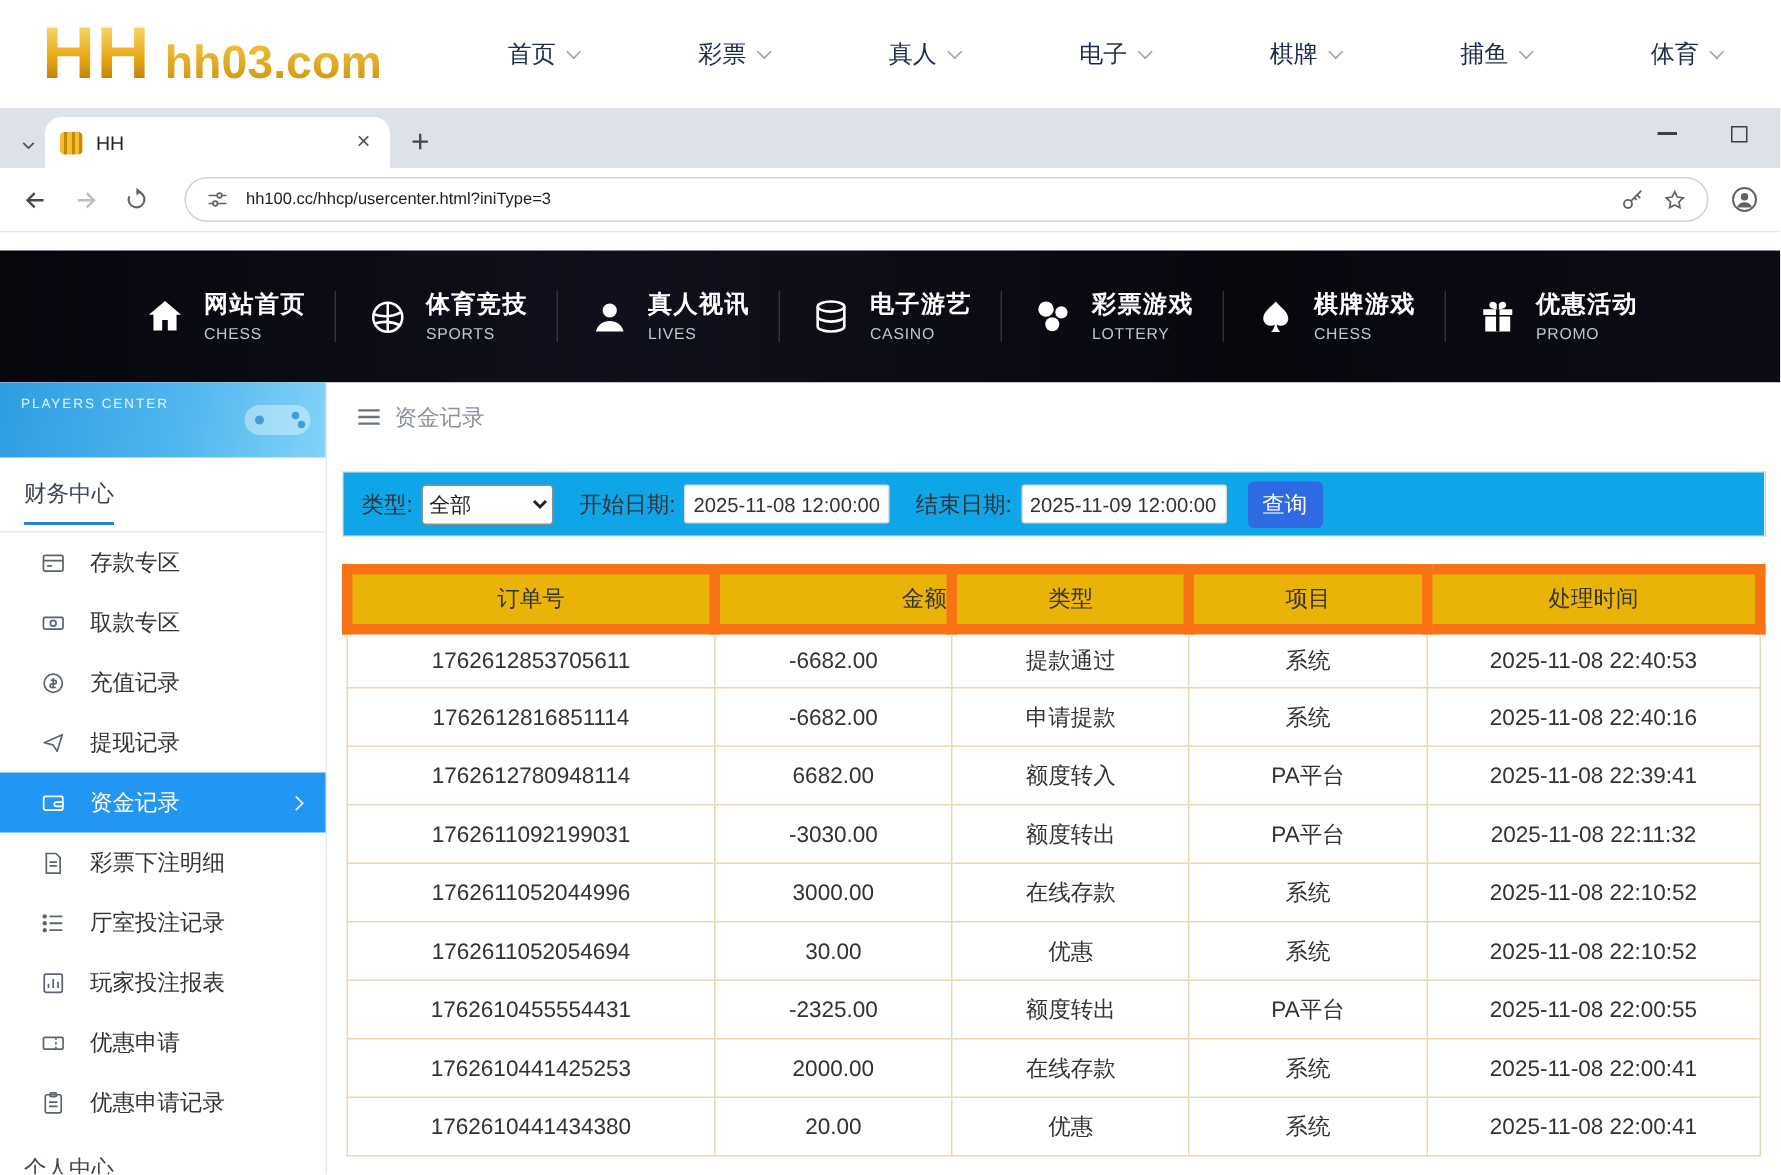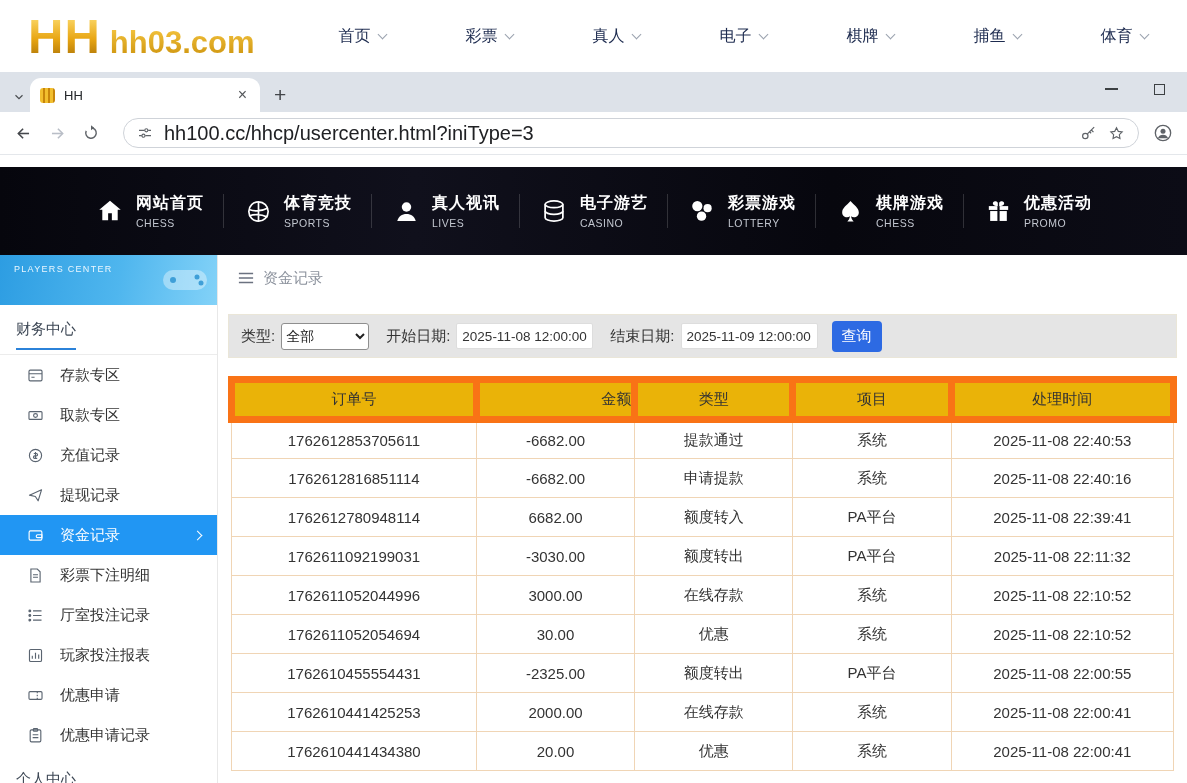--- a/index.html
+++ b/index.html
@@ -30,21 +30,21 @@
   .tab-title { flex:1; font-size:13px; color:#232629; margin-left:9px; }
   .tab-close { font-size:16px; color:#54575b; padding:0 3px; cursor:pointer; }
   .newtab { font-size:21px; color:#43464a; margin:0 0 5px 14px; font-weight:300; cursor:pointer; }
   .win-controls { position:absolute; right:22px; top:0; height:34px; display:flex; align-items:center; gap:36px; }
   .win-min { width:13px; height:2px; background:#3c4043; display:inline-block; cursor:pointer; }
   .win-max { width:11px; height:11px; border:1.5px solid #3c4043; display:inline-block; cursor:pointer; }
   .toolbar { height:43px; background:#fff; display:flex; align-items:center; padding:0 14px; border-bottom:1px solid #e4e7eb; }
   .tb-btn { margin-right:15px; display:flex; cursor:pointer; }
   .omnibox { flex:1; height:30px; border:1px solid #cfd3d9; border-radius:16px; display:flex; align-items:center;
     padding:0 13px; gap:11px; margin:0 8px; background:#fff; cursor:text; }
-  .url { flex:1; font-size:20px; color:#202124; }
+  .url { flex:1; font-size:11px; color:#202124; }
   .avatar-wrap { margin-left:6px; display:flex; cursor:pointer; }
   .page-gap { height:12px; background:#fff; }
 
   
   .dark-nav { height:88px; display:flex; align-items:center; justify-content:center;
     background:linear-gradient(90deg,#06060d,#10101c 35%,#07070e 70%,#0c0c16); }
   .dn-item { display:flex; align-items:center; gap:11px; padding:0 19px; cursor:pointer; }
   .dn-icon { width:30px; height:30px; display:flex; align-items:center; justify-content:center; }
   .dn-zh { display:block; font-size:16px; font-weight:700; color:#fff; letter-spacing:1px; }
   .dn-en { display:block; font-size:10.5px; color:#c2c6cf; margin-top:3px; letter-spacing:.5px; }
@@ -62,21 +62,21 @@
   .sec-txt { display:inline-block; padding-bottom:9px; border-bottom:2px solid #2b82d9; }
   .sb-item { height:40px; display:flex; align-items:center; padding-left:27px; gap:15px; font-size:15px; color:#333;
     cursor:pointer; position:relative; }
   .sb-icon { width:18px; height:18px; display:flex; align-items:center; color:#5a6470; }
   .sb-item.active { background:#2196f3; color:#fff; }
   .sb-item.active .sb-icon { color:#fff; }
   .chev { position:absolute; right:16px; width:7px; height:7px; border-right:1.7px solid #fff; border-top:1.7px solid #fff; transform:rotate(45deg); }
 
   .content { flex:1; background:#fff; overflow:hidden; }
   .breadcrumb { height:46px; display:flex; align-items:center; gap:9px; padding-left:20px; color:#8b919c; font-size:15px; }
-  .filter-box { margin:13px 10px 18px; height:44px; background:#e5e5e5; border:1px solid #eae6d8;
+  .filter-box { margin:13px 10px 18px; height:44px; background:#0ea5e9; border:1px solid #eae6d8;
     display:flex; align-items:center; padding:0 12px; font-size:15px; color:#333; }
   .f-label { margin-right:6px; }
   .f-label.ml { margin-left:17px; }
   select.type-select { width:88px; height:27px; font-size:14px; border:1px solid #8f8f8f; border-radius:3px;
     background:#fff; color:#222; font-family:Liberation Sans, sans-serif; }
   .date-input { width:137px; height:26px; border:1px solid #ddd; border-radius:2px; font-size:13.5px; color:#333;
     padding:0 5px; font-family:inherit; }
   .search-btn { margin-left:14px; width:50px; height:31px; background:#2d6ae3; color:#fff; border:none;
     border-radius:4px; font-size:15px; cursor:pointer; font-family:inherit; }
   .funds-table { width:calc(100% - 20px); margin:0 10px; border-collapse:collapse; font-size:15px; color:#333; }

